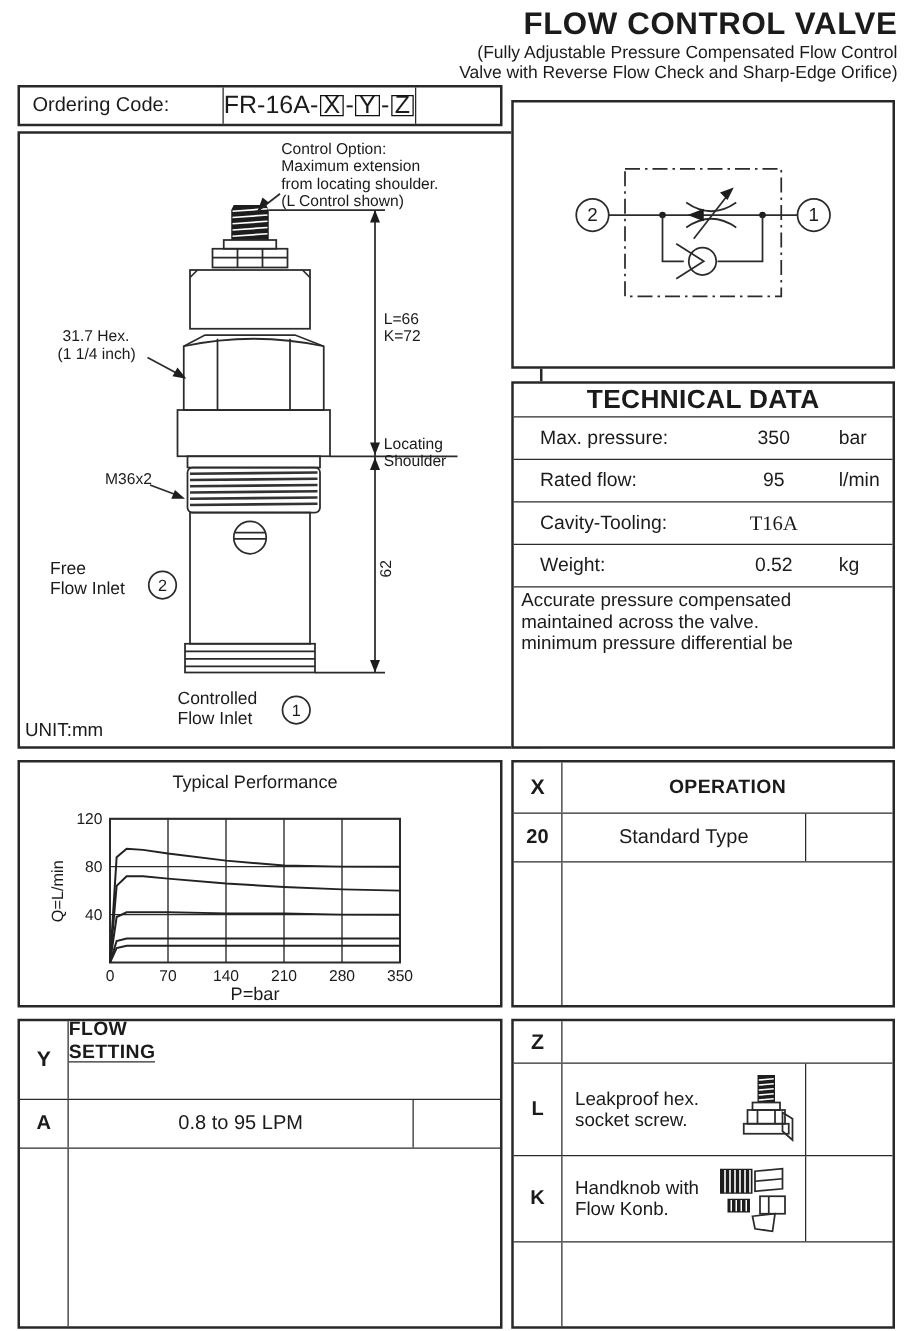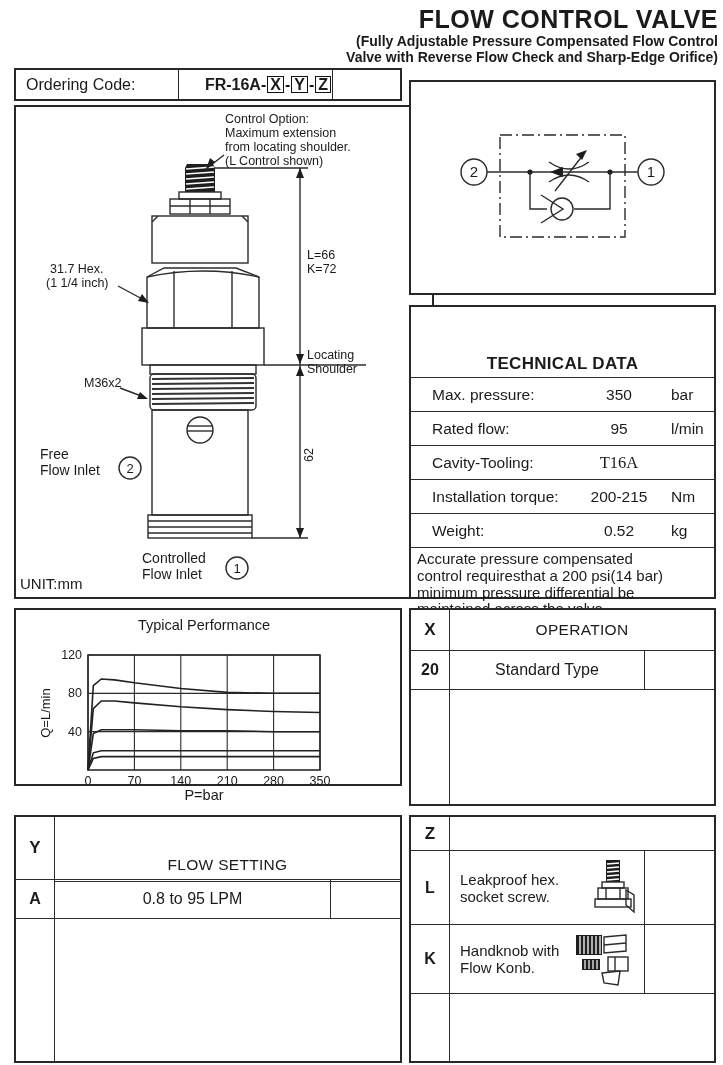--- a/index.html
+++ b/index.html
@@ -2,60 +2,60 @@
 <html><head>
 <meta charset="utf-8">
 <style>
   html,body{margin:0;padding:0;background:#fff;}
   .page{position:relative;width:723px;height:1065px;background:#fff;
         font-family:"Liberation Sans",sans-serif;color:#1b1b1b;overflow:hidden;}
   .box{position:absolute;border:2px solid #282828;background:#fff;box-sizing:border-box;}
 
   
   .title{position:absolute;top:5px;right:5px;font-size:25px;font-weight:bold;letter-spacing:.5px;white-space:nowrap;}
-  .subtitle{position:absolute;top:34px;right:5px;font-size:14px;font-weight:bold;text-align:right;line-height:15.5px;}
+  .subtitle{position:absolute;top:34px;right:5px;font-size:14px;font-weight:normal;text-align:right;line-height:15.5px;}
 
   
   .ordering{left:14px;top:68px;width:388px;height:33px;display:flex;align-items:stretch;}
   .oc-label{width:152px;border-right:1.5px solid #282828;display:flex;align-items:center;padding-left:10px;font-size:16px;}
-  .oc-code{width:153px;border-right:1.5px solid #282828;display:flex;align-items:center;justify-content:flex-end;
-           font-size:16px;font-weight:bold;white-space:nowrap;}
+  .oc-code{width:153px;border-right:1.5px solid #282828;display:flex;align-items:center;justify-content:space-between;
+           font-size:20px;font-weight:normal;white-space:nowrap;}
   .kbox{border:1.5px solid #111;padding:0 2px;margin:0 1px;line-height:15px;display:inline-block;}
   .oc-empty{flex:1;}
 
   
   .drawing-box{left:14px;top:105px;width:420px;height:494px;}
   .symbol-box{left:409px;top:80px;width:307px;height:215px;}
   .tech-box{left:409px;top:305px;width:307px;height:294px;}
-  .chart-box{left:14px;top:608px;width:388px;height:178px;}
+  .chart-box{left:14px;top:608px;width:388px;height:198px;}
   .op-table{left:409px;top:608px;width:307px;height:198px;}
   .fs-table{left:14px;top:815px;width:388px;height:248px;}
   .opt-table{left:409px;top:815px;width:307px;height:248px;}
 
   
   .tech-head{height:26px;border-bottom:1.5px solid #2c2c2c;display:flex;align-items:center;justify-content:center;
-             font-weight:bold;font-size:17px;letter-spacing:.3px;margin-top:44px;}
+             font-weight:bold;font-size:21px;letter-spacing:.3px;}
   .tech-row{display:grid;grid-template-columns:166px 84px 1fr;align-items:center;height:33px;
             border-bottom:1.5px solid #2c2c2c;font-size:15.5px;}
   .tech-row .lab{padding-left:21px;}
   .tech-row .val{text-align:center;}
   .tech-row .unit{padding-left:10px;}
   .serif .val{font-family:"Liberation Serif",serif;font-size:16.5px;}
   .tech-note{padding:3px 6px;font-size:15px;line-height:16.8px;}
 
   
   .keytable{display:flex;flex-direction:column;}
   .kt-row{display:flex;align-items:stretch;border-bottom:1.5px solid #2c2c2c;}
   .kt-row:last-child{border-bottom:none;flex:1;}
   .kt-key{width:38px;border-right:1.5px solid #2c2c2c;display:flex;align-items:center;justify-content:center;
           font-weight:bold;font-size:17px;flex:0 0 38px;}
-  .kt-title{flex:1;display:flex;align-items:center;justify-content:center;font-weight:normal;font-size:15.5px;letter-spacing:.3px;}
+  .kt-title{flex:1;display:flex;align-items:center;justify-content:center;font-weight:bold;font-size:15.5px;letter-spacing:.3px;}
   .kt-val{flex:1;display:flex;align-items:center;justify-content:center;font-size:16px;}
   .kt-side{width:69px;border-left:1.5px solid #2c2c2c;flex:0 0 69px;}
-  .kt-stack{flex:1;display:flex;flex-direction:column;margin-top:32px;}
+  .kt-stack{flex:1;display:flex;flex-direction:row;}
   .kt-stack .kt-title{height:32px;flex:0 0 32px;border-bottom:1.5px solid #2c2c2c;}
   .opt-val{flex:1;display:flex;align-items:center;justify-content:space-between;padding:0 8px 0 10px;font-size:15px;line-height:17px;}
 
   svg{display:block;}
   .ln{stroke:#2b2b2b;stroke-width:1.4;fill:none;}
   .fillblk{fill:#1d1d1d;stroke:none;}
   .dtext{fill:#1b1b1b;font-family:"Liberation Sans",sans-serif;}
 </style>
 </head>
 <body>
@@ -210,34 +210,28 @@
       <span class="lab">Rated flow:</span>
       <span class="val">95</span>
       <span class="unit">l/min</span>
     </div>
     <div class="tech-row serif">
       <span class="lab">Cavity-Tooling:</span>
       <span class="val">T16A</span>
       <span class="unit"></span>
     </div>
     <div class="tech-row">
-      <span class="lab">Installation torque:</span>
-      <span class="val">200-215</span>
-      <span class="unit">Nm</span>
-    </div>
-    <div class="tech-row">
       <span class="lab">Weight:</span>
       <span class="val">0.52</span>
       <span class="unit">kg</span>
     </div>
     <div class="tech-note">
       <div>Accurate pressure compensated</div>
-      <div>control requiresthat a 200 psi(14 bar)</div>
+      <div>maintained across the valve.</div>
       <div>minimum pressure differential be</div>
-      <div>maintained across the valve.</div>
     </div>
   </div>
 
   <div class="box chart-box">
     <svg id="perf-chart" width="384" height="194" viewBox="0 0 384 194">
         <text x="188" y="20" font-size="14.5" text-anchor="middle" fill="#1b1b1b" font-family="Liberation Sans,sans-serif">Typical Performance</text>
         <line x1="72" y1="45" x2="72" y2="160" stroke="#2b2b2b" stroke-width="1.1"></line>
         <line x1="118.4" y1="45" x2="118.4" y2="160" stroke="#2b2b2b" stroke-width="1.1"></line>
         <line x1="164.8" y1="45" x2="164.8" y2="160" stroke="#2b2b2b" stroke-width="1.1"></line>
         <line x1="211.2" y1="45" x2="211.2" y2="160" stroke="#2b2b2b" stroke-width="1.1"></line>

